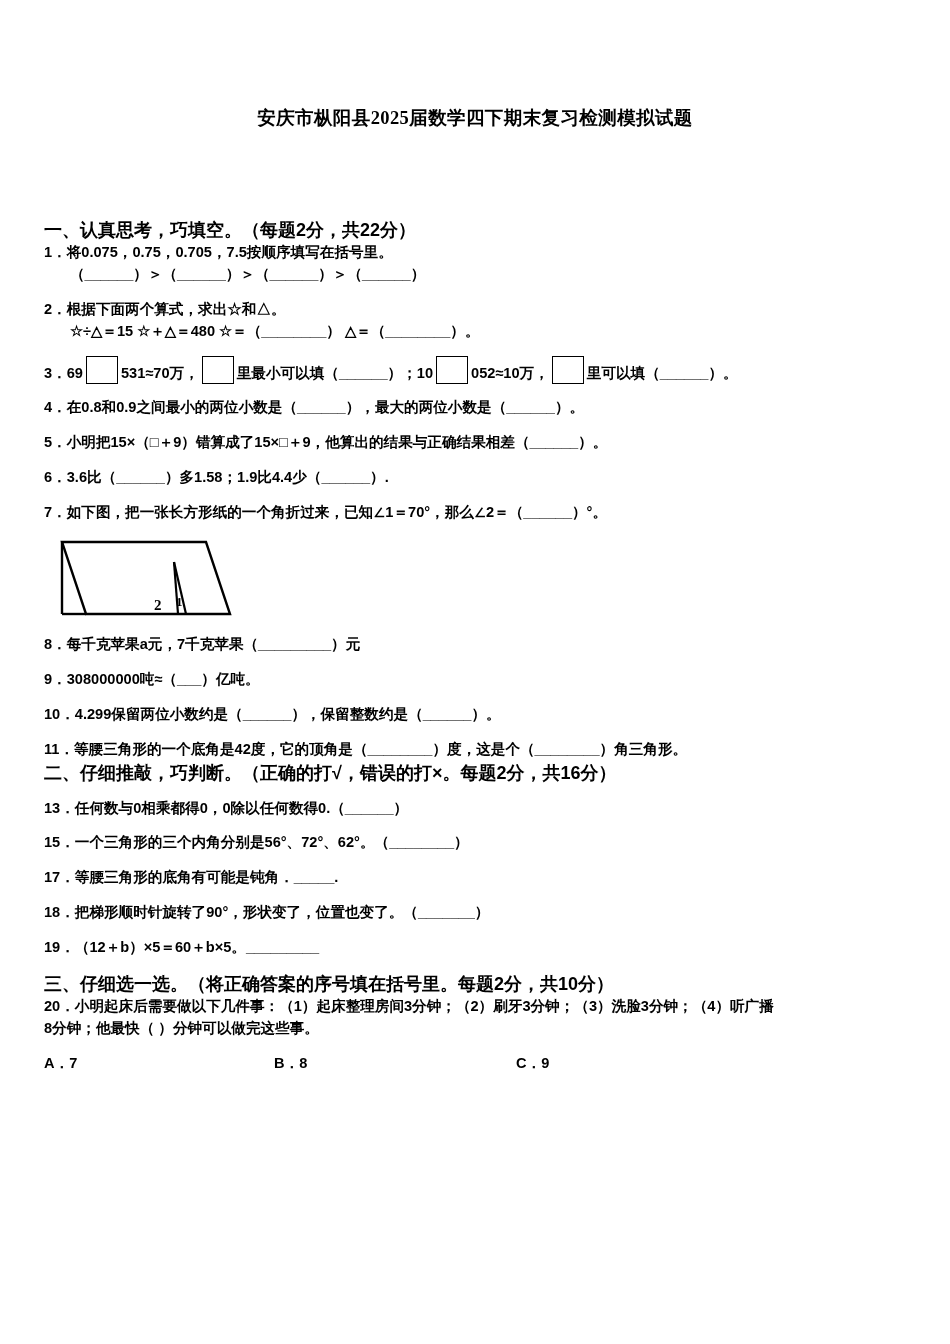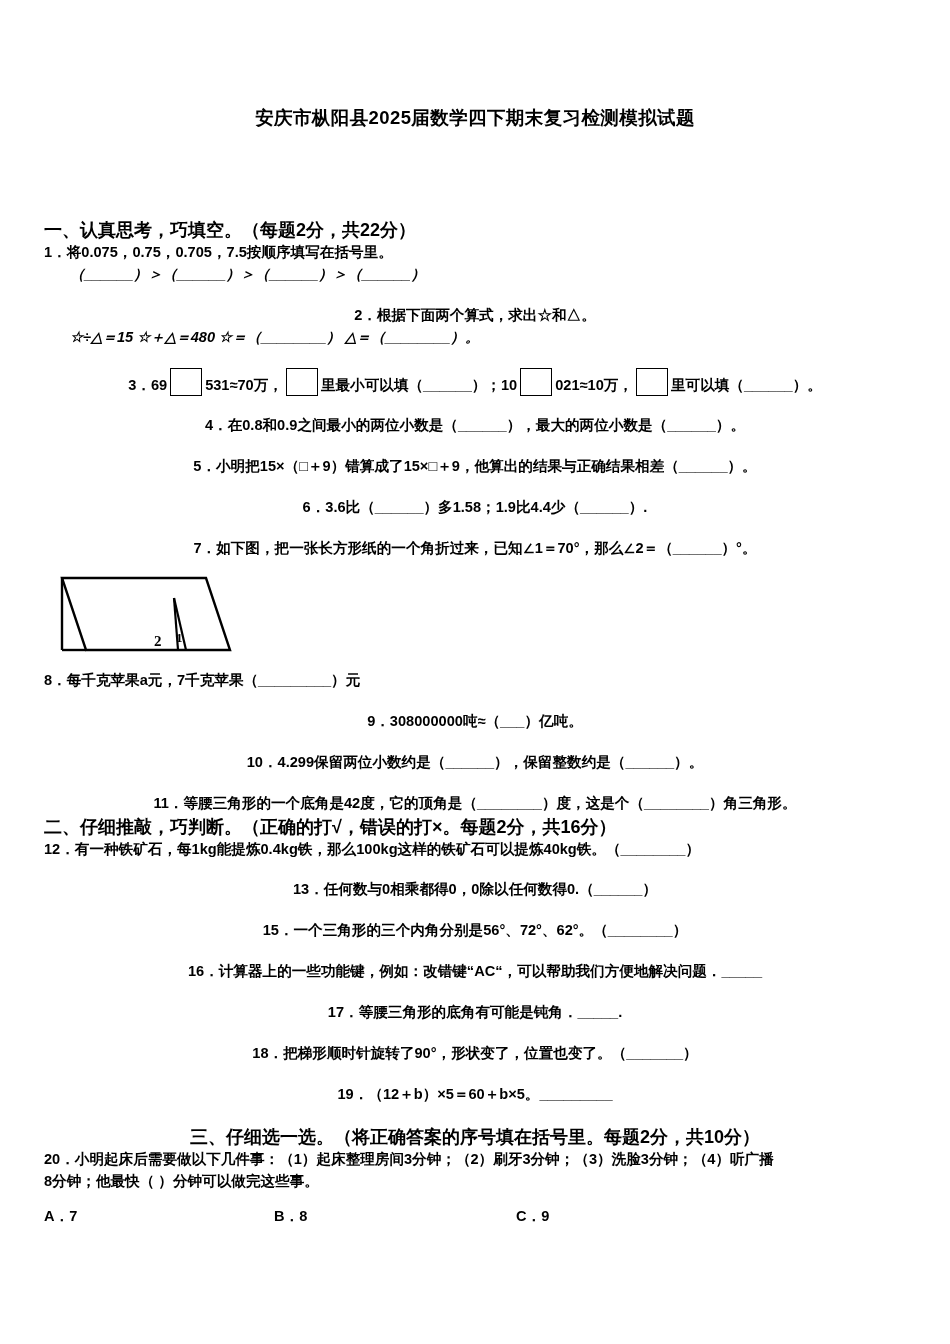--- a/index.html
+++ b/index.html
@@ -16,44 +16,44 @@
   }
   .page {
     width: 950px;
     height: 1344px;
     box-sizing: border-box;
     padding: 0 44px;
     position: relative;
   }
   .doc-title {
     text-align: center;
-    font-family: Liberation Sans, sans-serif;
+    font-family: Liberation Serif, serif;
     font-weight: bold;
     font-size: 18.5px;
     letter-spacing: 0.4px;
     margin-top: 105px;
     margin-bottom: 0;
   }
   .section-head {
     font-family: "Liberation Sans", sans-serif;
     font-weight: bold;
     font-size: 18px;
     margin: 0;
   }
   .q {
     font-family: "Liberation Sans", sans-serif;
     font-weight: bold;
     font-size: 14.6px;
     line-height: 1.5;
     margin: 0;
   }
   .blk1 { margin-top: 88px; }
-  .q-gap { margin-top: 19px; text-align: center; }
+  .q-gap { margin-top: 13px; }
   .q-gap-s { }
-  .indent { padding-left: 26px; font-style: italic; }
+  .indent { padding-left: 26px; }
 
   .boxgap {
     display: inline-block;
     width: 30px;
     height: 26px;
     border: 1px solid #000;
     vertical-align: -6px;
     margin: 0 3px;
   }
 
@@ -84,21 +84,21 @@
   <div class="blk1">
     <p class="section-head">一、认真思考，巧填空。（每题2分，共22分）</p>
 
     <p class="q q-gap-s">1．将0.075，0.75，0.705，7.5按顺序填写在括号里。</p>
     <p class="q q-gap-s indent">（______）＞（______）＞（______）＞（______）</p>
 
     <p class="q q-gap">2．根据下面两个算式，求出☆和△。</p>
     <p class="q q-gap-s indent">☆÷△＝15   ☆＋△＝480   ☆＝（________）  △＝（________）。</p>
 
     <p class="q q-gap">
-      <span>3．69</span><span class="boxgap"></span><span>531≈70万，</span><span class="boxgap"></span><span>里最小可以填（______）；10</span><span class="boxgap"></span><span>021≈10万，</span><span class="boxgap"></span><span>里可以填（______）。</span>
+      <span>3．69</span><span class="boxgap"></span><span>531≈70万，</span><span class="boxgap"></span><span>里最小可以填（______）；10</span><span class="boxgap"></span><span>052≈10万，</span><span class="boxgap"></span><span>里可以填（______）。</span>
     </p>
 
     <p class="q q-gap">4．在0.8和0.9之间最小的两位小数是（______），最大的两位小数是（______）。</p>
     <p class="q q-gap">5．小明把15×（□＋9）错算成了15×□＋9，他算出的结果与正确结果相差（______）。</p>
     <p class="q q-gap">6．3.6比（______）多1.58；1.9比4.4少（______）.</p>
     <p class="q q-gap">7．如下图，把一张长方形纸的一个角折过来，已知∠1＝70°，那么∠2＝（______）°。</p>
 
     <div class="fig-wrap">
       <svg width="200" height="95" viewBox="0 0 200 95">
         <polygon points="8,8 152,8 176,80 32,80" fill="none" stroke="#000" stroke-width="2.4"></polygon>
@@ -112,24 +112,22 @@
     </div>
 
     <p class="q">8．每千克苹果a元，7千克苹果（_________）元</p>
     <p class="q q-gap">9．308000000吨≈（___）亿吨。</p>
     <p class="q q-gap">10．4.299保留两位小数约是（______），保留整数约是（______）。</p>
     <p class="q q-gap">11．等腰三角形的一个底角是42度，它的顶角是（________）度，这是个（________）角三角形。</p>
   </div>
 
   <div>
     <p class="section-head q-gap-s">二、仔细推敲，巧判断。（正确的打√，错误的打×。每题2分，共16分）</p>
-    <p class="q q-gap-s">12．有一种铁矿石，每1kg能提炼0.4kg铁，那么100kg这样的铁矿石可以提炼40kg铁。（________）</p>
     <p class="q q-gap">13．任何数与0相乘都得0，0除以任何数得0.（______）</p>
     <p class="q q-gap">15．一个三角形的三个内角分别是56°、72°、62°。（________）</p>
-    <p class="q q-gap">16．计算器上的一些功能键，例如：改错键“AC“，可以帮助我们方便地解决问题．_____</p>
     <p class="q q-gap">17．等腰三角形的底角有可能是钝角．_____.</p>
     <p class="q q-gap">18．把梯形顺时针旋转了90°，形状变了，位置也变了。（_______）</p>
     <p class="q q-gap">19．（12＋b）×5＝60＋b×5。_________</p>
   </div>
 
   <div>
     <p class="section-head q-gap">三、仔细选一选。（将正确答案的序号填在括号里。每题2分，共10分）</p>
     <p class="q q-gap-s">20．小明起床后需要做以下几件事：（1）起床整理房间3分钟；（2）刷牙3分钟；（3）洗脸3分钟；（4）听广播</p>
     <p class="q q-gap-s">8分钟；他最快（     ）分钟可以做完这些事。</p>
     <div class="choices">

